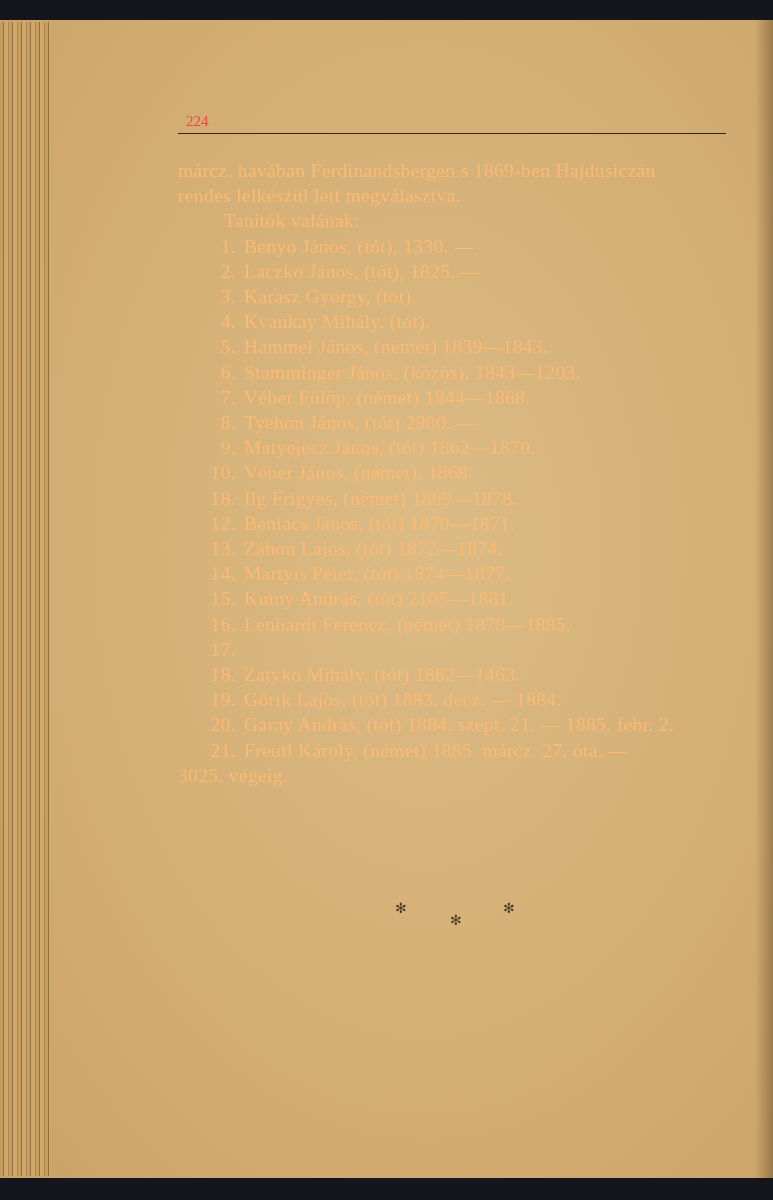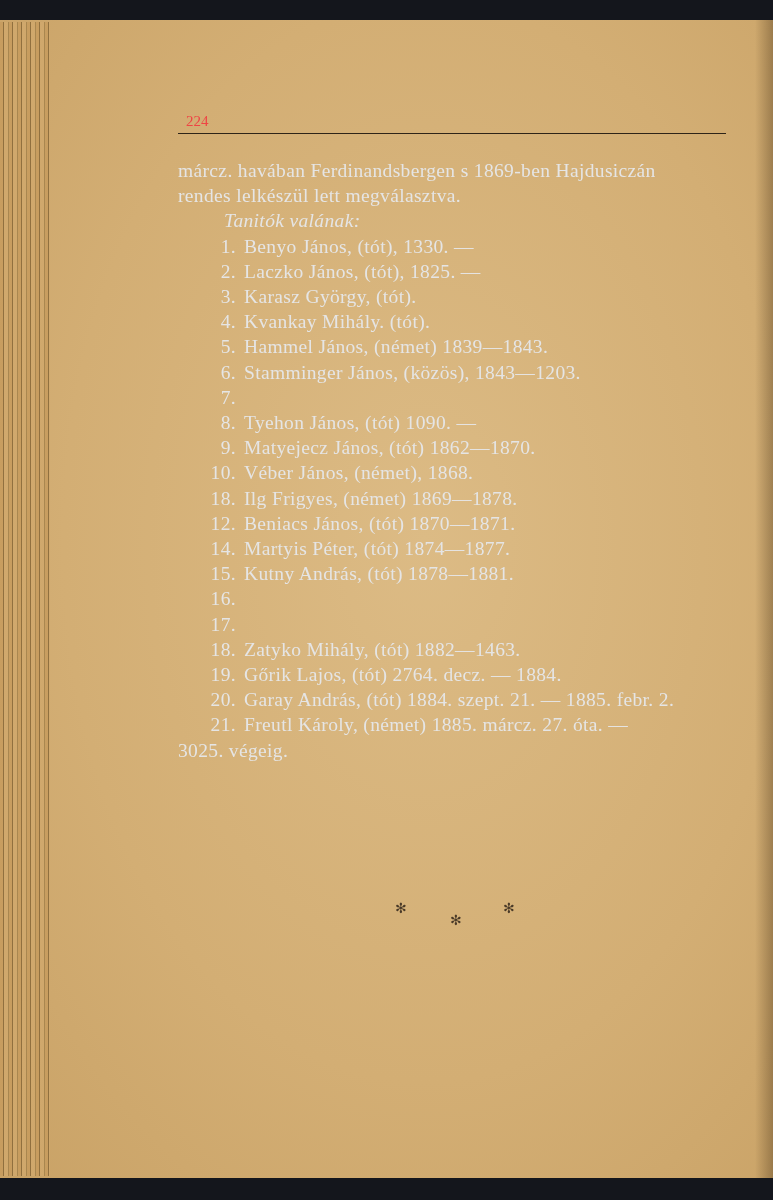--- a/index.html
+++ b/index.html
@@ -4,23 +4,23 @@
 <style>
   html, body { margin:0; padding:0; }
   body { width:773px; height:1200px; background:#14161c; position:relative; overflow:hidden; font-family:"Liberation Serif","DejaVu Serif",serif; }
   .page { position:absolute; left:0; top:20px; width:773px; height:1158px; background:#d5b27a;
     background-image: radial-gradient(ellipse at 55% 45%, #dcbb85 0%, #d3ae74 60%, #c9a266 100%); }
   .edges { position:absolute; left:0; top:22px; width:50px; height:1154px;
     background: repeating-linear-gradient(90deg, #c79c5e 0px, #c79c5e 3px, #8a6a3a 3px, #8a6a3a 4px, #d0a86c 4px, #d0a86c 8px, #a5834c 8px, #a5834c 9px); opacity:.9; }
   .right-shade { position:absolute; right:0; top:20px; width:18px; height:1158px; background:linear-gradient(90deg, rgba(0,0,0,0), rgba(60,40,15,.35)); }
   .header { position:absolute; left:178px; top:113px; width:548px; border-bottom:1.5px solid #2e2418; height:20px; }
   .pagenum { position:absolute; left:0; top:0; font-size:15px; color:#ef4444;margin-left:8px; }
-  .body-text { position:absolute; left:178px; top:158px; width:560px; color:#e5e5e5; font-size:19.5px; line-height:25.2px; letter-spacing:.35px; }
+  .body-text { position:absolute; left:178px; top:158px; width:560px; color:#fdba74; font-size:19.5px; line-height:25.2px; letter-spacing:.35px; }
   .line { white-space:nowrap; }
-  .indent1 { padding-left:46px;font-style:italic; }
+  .indent1 { padding-left:46px; }
   .item { display:flex; white-space:nowrap; }
   .num { width:66px; text-align:right; padding-right:8px; box-sizing:border-box; }
   .item .txt { }
   .stars { position:absolute; left:395px; top:900px; width:130px; height:32px; color:#4a3a28; font-size:14px; }
   .star { position:absolute; }
 </style>
 </head>
 <body>
 
 <div class="page"></div>
@@ -55,62 +55,68 @@
       <div class="item">
         <span class="num">5.</span>
         <span class="txt">Hammel János, (német) 1839—1843.</span>
       </div>
       <div class="item">
         <span class="num">6.</span>
         <span class="txt">Stamminger János, (közös), 1843—1203.</span>
       </div>
       <div class="item">
         <span class="num">7.</span>
+        <span class="txt">Véber Fülöp, (német) 1844—1868.</span>
       </div>
       <div class="item">
         <span class="num">8.</span>
-        <span class="txt">Tyehon János, (tót) 1090. —</span>
+        <span class="txt">Tyehon János, (tót) 2980. —</span>
       </div>
       <div class="item">
         <span class="num">9.</span>
         <span class="txt">Matyejecz János, (tót) 1862—1870.</span>
       </div>
       <div class="item">
         <span class="num">10.</span>
         <span class="txt">Véber János, (német), 1868.</span>
       </div>
       <div class="item">
         <span class="num">18.</span>
         <span class="txt">Ilg Frigyes, (német) 1869—1878.</span>
       </div>
       <div class="item">
         <span class="num">12.</span>
         <span class="txt">Beniacs János, (tót) 1870—1871.</span>
       </div>
       <div class="item">
+        <span class="num">13.</span>
+        <span class="txt">Záhon Lajos, (tót) 1872—1874.</span>
+      </div>
+      <div class="item">
         <span class="num">14.</span>
         <span class="txt">Martyis Péter, (tót) 1874—1877.</span>
       </div>
       <div class="item">
         <span class="num">15.</span>
-        <span class="txt">Kutny András, (tót) 1878—1881.</span>
+        <span class="txt">Kutny András, (tót) 2105—1881.</span>
       </div>
       <div class="item">
         <span class="num">16.</span>
+        <span class="txt">Lenhardt Ferencz, (német) 1878—1885.</span>
       </div>
       <div class="item">
         <span class="num">17.</span>
       </div>
       <div class="item">
         <span class="num">18.</span>
         <span class="txt">Zatyko Mihály, (tót) 1882—1463.</span>
       </div>
       <div class="item">
         <span class="num">19.</span>
-        <span class="txt">Gőrik Lajos, (tót) 2764. decz. — 1884.</span>
+        <span class="txt">Gőrik Lajos, (tót) 1883. decz. — 1884.</span>
       </div>
       <div class="item">
         <span class="num">20.</span>
         <span class="txt">Garay András, (tót) 1884. szept. 21. — 1885. febr. 2.</span>
       </div>
       <div class="item">
         <span class="num">21.</span>
         <span class="txt">Freutl Károly, (német) 1885. márcz. 27. óta. —</span>
       </div>
     </div>

